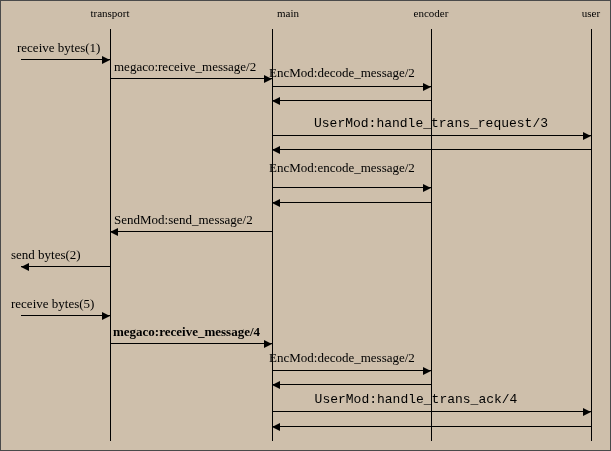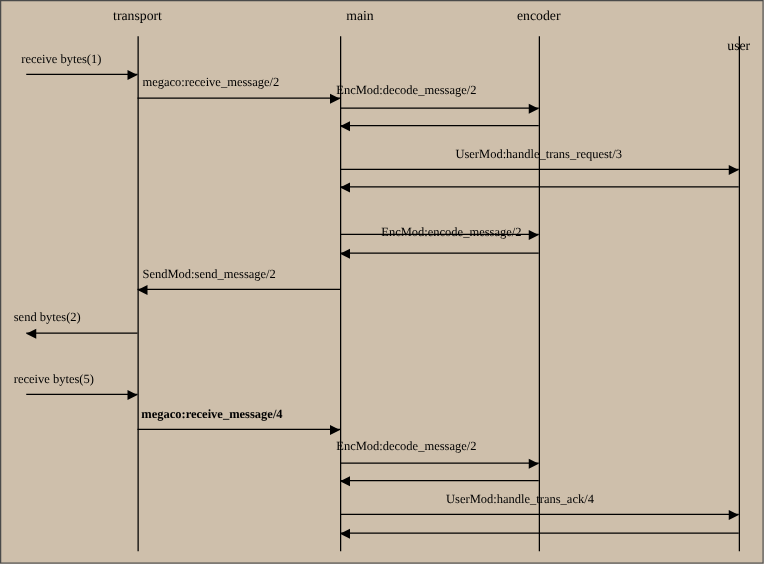--- a/index.html
+++ b/index.html
@@ -33,27 +33,28 @@
     transform: translateX(-50%);
     line-height: 13px;
   }
   .msg-line {
     position: absolute;
     height: 1px;
     background: #000000;
   }
   .msg-label {
     position: absolute;
-    font-size: 10px;
+    font-size: 13px;
     color: #000000;
     white-space: nowrap;
     line-height: 13px;
   }
   .msg-label.center {
     transform: translateX(-50%);
+    font-family: Liberation Mono, monospace;
   }
   .arrowhead {
     position: absolute;
     width: 0;
     height: 0;
     border-top: 4px solid transparent;
     border-bottom: 4px solid transparent;
   }
   .arrowhead.right {
     border-left: 8px solid #000000;
@@ -65,41 +66,41 @@
 </head>
 <body>
 
 <div id="canvas" style="width: 611px; height: 451px; background: rgb(206, 191, 171); padding-left: 18px;">
     <div class="actor-label" style="left: 109px;">transport</div>
     <div class="lifeline" style="left: 109px; background: rgb(0, 0, 0);"></div>
     <div class="actor-label" style="left: 287px;">main</div>
     <div class="lifeline" style="left: 271px; background: rgb(0, 0, 0);"></div>
     <div class="actor-label" style="left: 430px;">encoder</div>
     <div class="lifeline" style="left: 430px; background: rgb(0, 0, 0);"></div>
-    <div class="actor-label" style="left: 590px; margin-top: 24px;">user</div>
+    <div class="actor-label" style="left: 590px;">user</div>
     <div class="lifeline" style="left: 590px; background: rgb(0, 0, 0);"></div>
     <div class="msg-line" style="left: 20px; width: 89px; top: 58px; background: rgb(0, 0, 0);"></div>
     <div class="arrowhead right" style="top: 55px; left: 101px;"></div>
     <div class="msg-label" style="left: 16px; top: 40px;">receive bytes(1)</div>
     <div class="msg-line" style="left: 109px; width: 162px; top: 77px; background: rgb(0, 0, 0);"></div>
     <div class="arrowhead right" style="top: 74px; left: 263px;"></div>
     <div class="msg-label" style="left: 113px; top: 59px;">megaco:receive_message/2</div>
     <div class="msg-line" style="left: 271px; width: 159px; top: 85px; background: rgb(0, 0, 0);"></div>
     <div class="arrowhead right" style="top: 82px; left: 422px;"></div>
     <div class="msg-label" style="left: 268px; top: 65px;">EncMod:decode_message/2</div>
     <div class="msg-line" style="left: 271px; width: 159px; top: 99px; background: rgb(0, 0, 0);"></div>
     <div class="arrowhead left" style="top: 96px; left: 271px;"></div>
     <div class="msg-line" style="left: 271px; width: 319px; top: 134px; background: rgb(0, 0, 0);"></div>
     <div class="arrowhead right" style="top: 131px; left: 582px;"></div>
     <div class="msg-label center" style="left: 430px; top: 116px;">UserMod:handle_trans_request/3</div>
     <div class="msg-line" style="left: 271px; width: 319px; top: 148px; background: rgb(0, 0, 0);"></div>
     <div class="arrowhead left" style="top: 145px; left: 271px;"></div>
     <div class="msg-line" style="left: 271px; width: 159px; top: 186px; background: rgb(0, 0, 0);"></div>
     <div class="arrowhead right" style="top: 183px; left: 422px;"></div>
-    <div class="msg-label" style="left: 268px; top: 179px; margin-left: 36px;">EncMod:encode_message/2</div>
+    <div class="msg-label" style="left: 268px; top: 160px;">EncMod:encode_message/2</div>
     <div class="msg-line" style="left: 271px; width: 159px; top: 201px; background: rgb(0, 0, 0);"></div>
     <div class="arrowhead left" style="top: 198px; left: 271px;"></div>
     <div class="msg-line" style="left: 109px; width: 162px; top: 230px; background: rgb(0, 0, 0);"></div>
     <div class="arrowhead left" style="top: 227px; left: 109px;"></div>
     <div class="msg-label" style="left: 113px; top: 212px;">SendMod:send_message/2</div>
     <div class="msg-line" style="left: 20px; width: 89px; top: 265px; background: rgb(0, 0, 0);"></div>
     <div class="arrowhead left" style="top: 262px; left: 20px;"></div>
     <div class="msg-label" style="left: 10px; top: 247px;">send bytes(2)</div>
     <div class="msg-line" style="left: 20px; width: 89px; top: 314px; background: rgb(0, 0, 0);"></div>
     <div class="arrowhead right" style="top: 311px; left: 101px;"></div>

